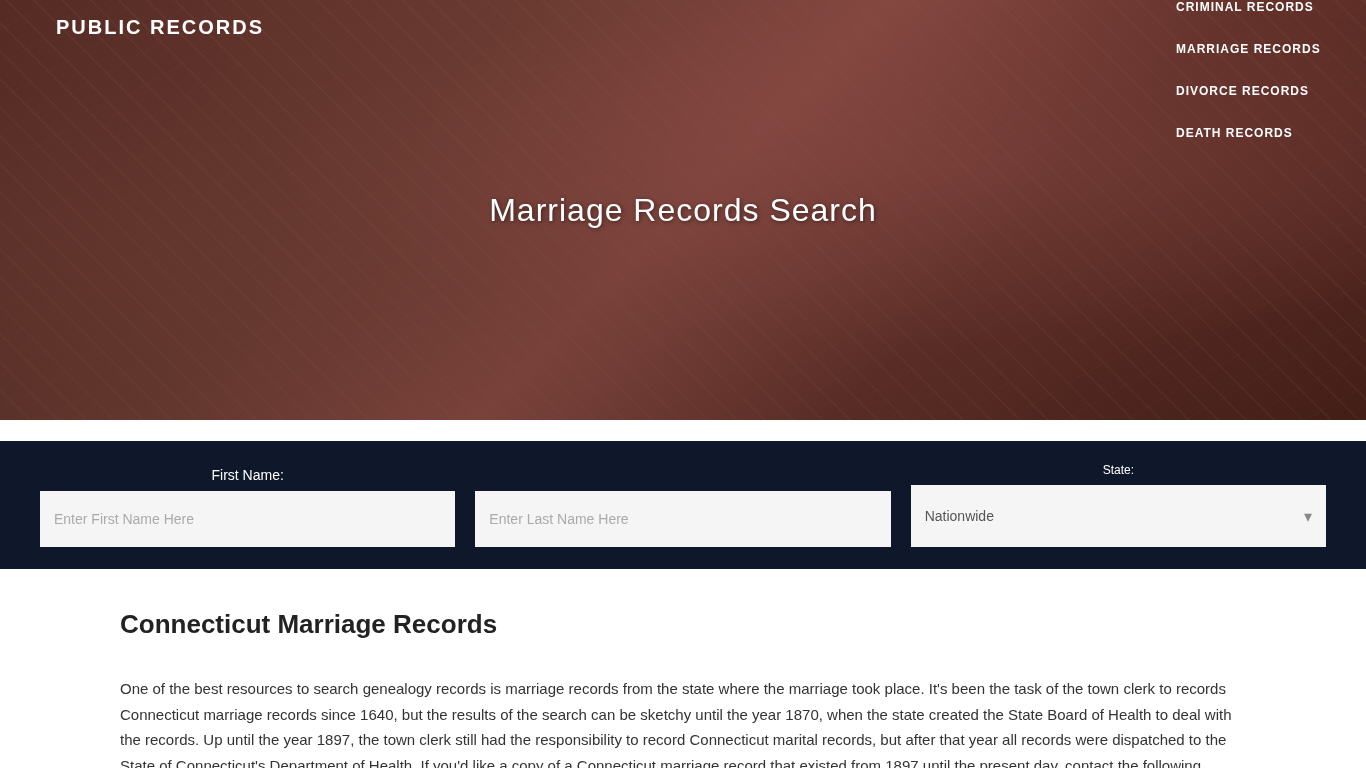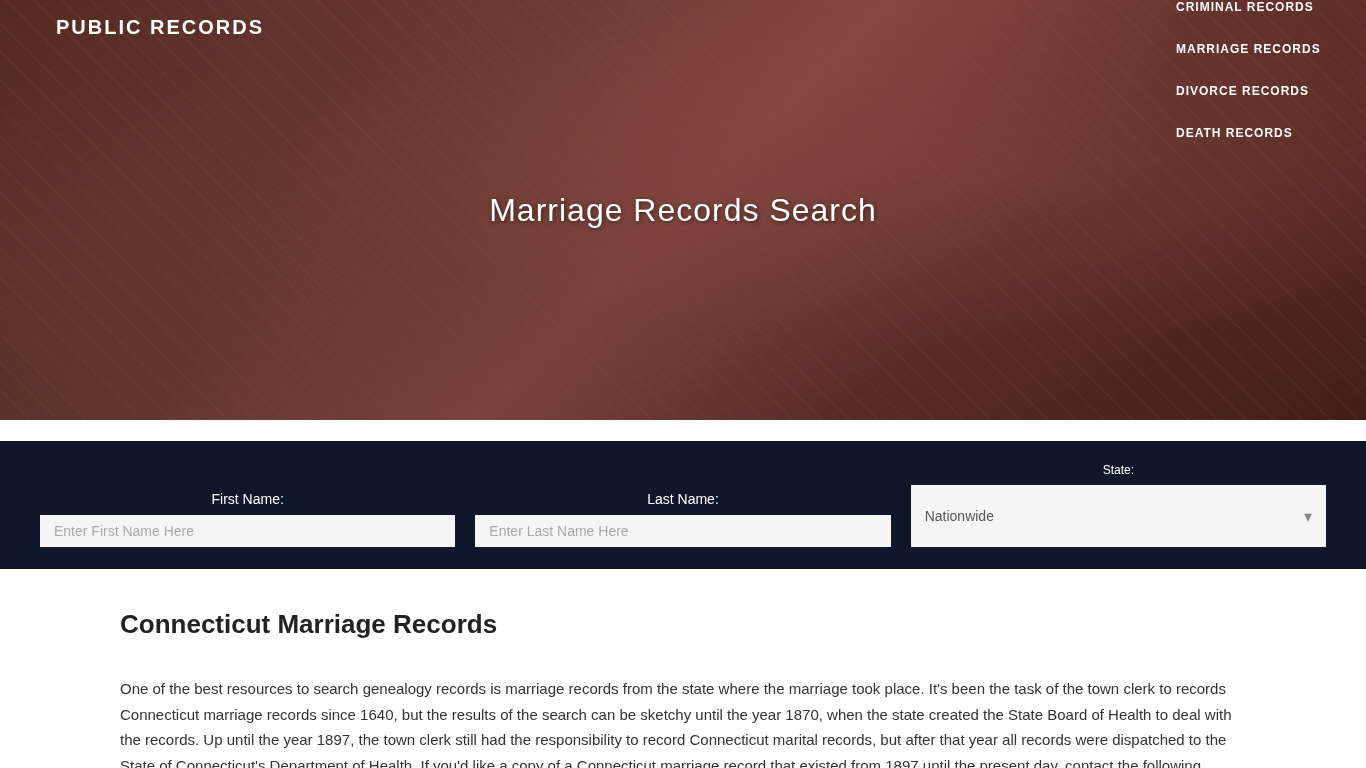--- a/index.html
+++ b/index.html
@@ -97,21 +97,21 @@
       flex: 1;
     }
     .search-field label {
       color: #fff;
       font-size: 14px;
       font-weight: 500;
       text-align: center;
     }
     .search-field input {
       width: 100%;
-      padding: 8px 14px;
+      padding: 20px 14px;
       border: none;
       background: #f5f5f5;
       font-size: 14px;
       color: #999;
       outline: none;
     }
     .search-field input::placeholder { color: #aaa; }
 
     .state-field {
       display: flex;
@@ -206,21 +206,20 @@
   <div class="hero-bg"></div>
   <h2 class="hero-title">Marriage Records Search</h2>
 </div>
 
 <div class="search-bar">
   <div class="search-field">
     <label>First Name:</label>
     <input type="text" placeholder="Enter First Name Here" style="">
   </div>
   <div class="search-field">
-    <label>Last Name:</label>
     <input type="text" placeholder="Enter Last Name Here" style="">
   </div>
   <div class="state-field">
     <label>State:</label>
     <div class="state-select-wrap">
       <select id="state-select"><option value="Nationwide">Nationwide</option><option value="Alabama">Alabama</option><option value="Alaska">Alaska</option><option value="Arizona">Arizona</option><option value="Arkansas">Arkansas</option><option value="California">California</option><option value="Colorado">Colorado</option><option value="Connecticut">Connecticut</option><option value="Delaware">Delaware</option><option value="Florida">Florida</option><option value="Georgia">Georgia</option><option value="Hawaii">Hawaii</option><option value="Idaho">Idaho</option><option value="Illinois">Illinois</option><option value="Indiana">Indiana</option><option value="Iowa">Iowa</option><option value="Kansas">Kansas</option><option value="Kentucky">Kentucky</option><option value="Louisiana">Louisiana</option><option value="Maine">Maine</option><option value="Maryland">Maryland</option><option value="Massachusetts">Massachusetts</option><option value="Michigan">Michigan</option><option value="Minnesota">Minnesota</option><option value="Mississippi">Mississippi</option><option value="Missouri">Missouri</option><option value="Montana">Montana</option><option value="Nebraska">Nebraska</option><option value="Nevada">Nevada</option><option value="New Hampshire">New Hampshire</option><option value="New Jersey">New Jersey</option><option value="New Mexico">New Mexico</option><option value="New York">New York</option><option value="North Carolina">North Carolina</option><option value="North Dakota">North Dakota</option><option value="Ohio">Ohio</option><option value="Oklahoma">Oklahoma</option><option value="Oregon">Oregon</option><option value="Pennsylvania">Pennsylvania</option><option value="Rhode Island">Rhode Island</option><option value="South Carolina">South Carolina</option><option value="South Dakota">South Dakota</option><option value="Tennessee">Tennessee</option><option value="Texas">Texas</option><option value="Utah">Utah</option><option value="Vermont">Vermont</option><option value="Virginia">Virginia</option><option value="Washington">Washington</option><option value="West Virginia">West Virginia</option><option value="Wisconsin">Wisconsin</option><option value="Wyoming">Wyoming</option></select>
       <span class="chevron">▾</span>
     </div>
   </div>
 </div>

